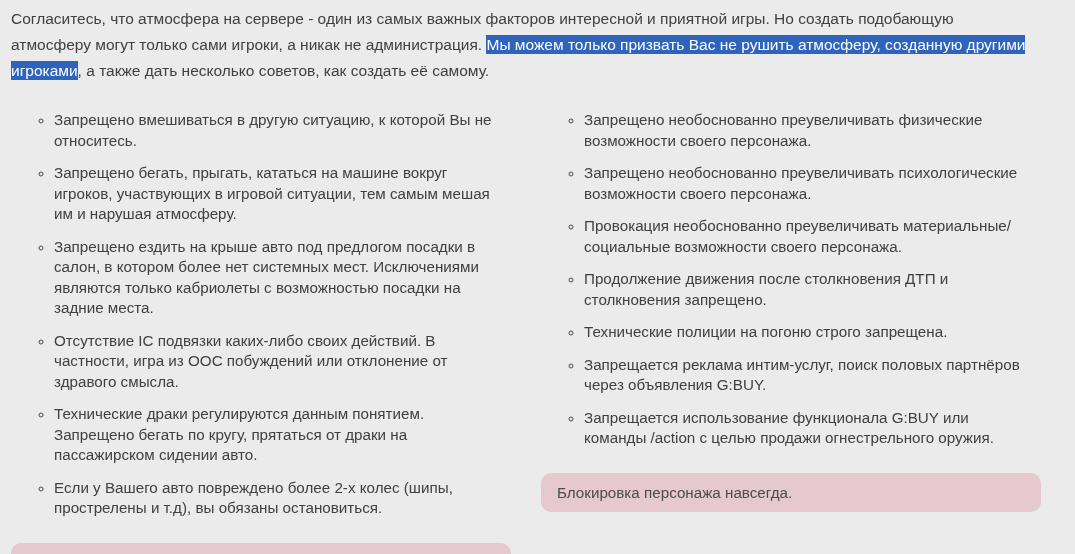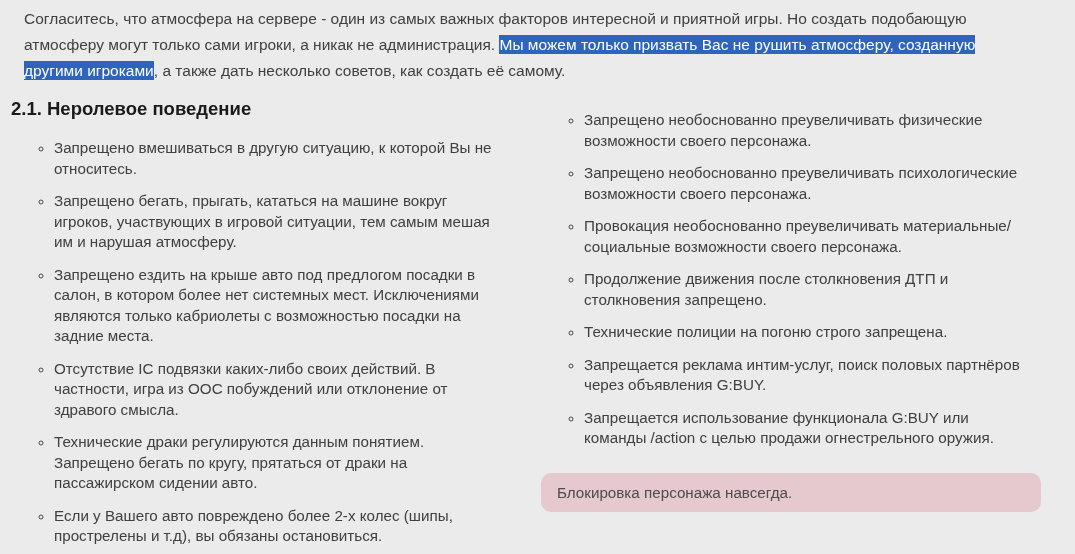--- a/index.html
+++ b/index.html
@@ -20,21 +20,21 @@
     color:var(--body-text);
   }
   .container{padding:6px 34px 0 11px;max-width:1075px;}
   h1{
     font-size:27px;line-height:31px;font-weight:700;
     color:var(--heading-text);
     margin:4px 0 8px;
   }
   .intro{
     font-size:15.5px;line-height:26px;
-    margin:0 13px 14px;
+    margin:0 0 14px;
     max-width:1022px;
   }
   .hl{
     background:var(--selection-bg);
     color:var(--selection-text);
     padding:1px 0;
   }
   .columns{
     display:grid;
     grid-template-columns:500px 500px;
@@ -69,21 +69,20 @@
 <body>
 
 <main class="container">
 
 
   <p class="intro"><span>Согласитесь, что атмосфера на сервере - один из самых важных факторов интересной и приятной игры. Но создать подобающую атмосферу могут только сами игроки, а никак не администрация. </span><span class="hl">Мы можем только призвать Вас не рушить атмосферу, созданную другими игроками</span><span>, а также дать несколько советов, как создать её самому.</span></p>
 
   <div class="columns">
 
     <section class="col">
-      <h2>2.1. Неролевое поведение</h2>
       <ul class="rules">
           <li>Запрещено вмешиваться в другую ситуацию, к которой Вы не относитесь.</li>
           <li>Запрещено бегать, прыгать, кататься на машине вокруг игроков, участвующих в игровой ситуации, тем самым мешая им и нарушая атмосферу.</li>
           <li>Запрещено ездить на крыше авто под предлогом посадки в салон, в котором более нет системных мест. Исключениями являются только кабриолеты с возможностью посадки на задние места.</li>
           <li>Отсутствие IC подвязки каких-либо своих действий. В частности, игра из OOC побуждений или отклонение от здравого смысла.</li>
           <li>Технические драки регулируются данным понятием. Запрещено бегать по кругу, прятаться от драки на пассажирском сидении авто.</li>
           <li>Если у Вашего авто повреждено более 2-х колес (шипы, прострелены и т.д), вы обязаны остановиться.</li>
         </ul>
       <div class="penalty">Блокировка персонажа 3-10 дней или блокировка всего личного кабинета навсегда.</div>
     </section>

